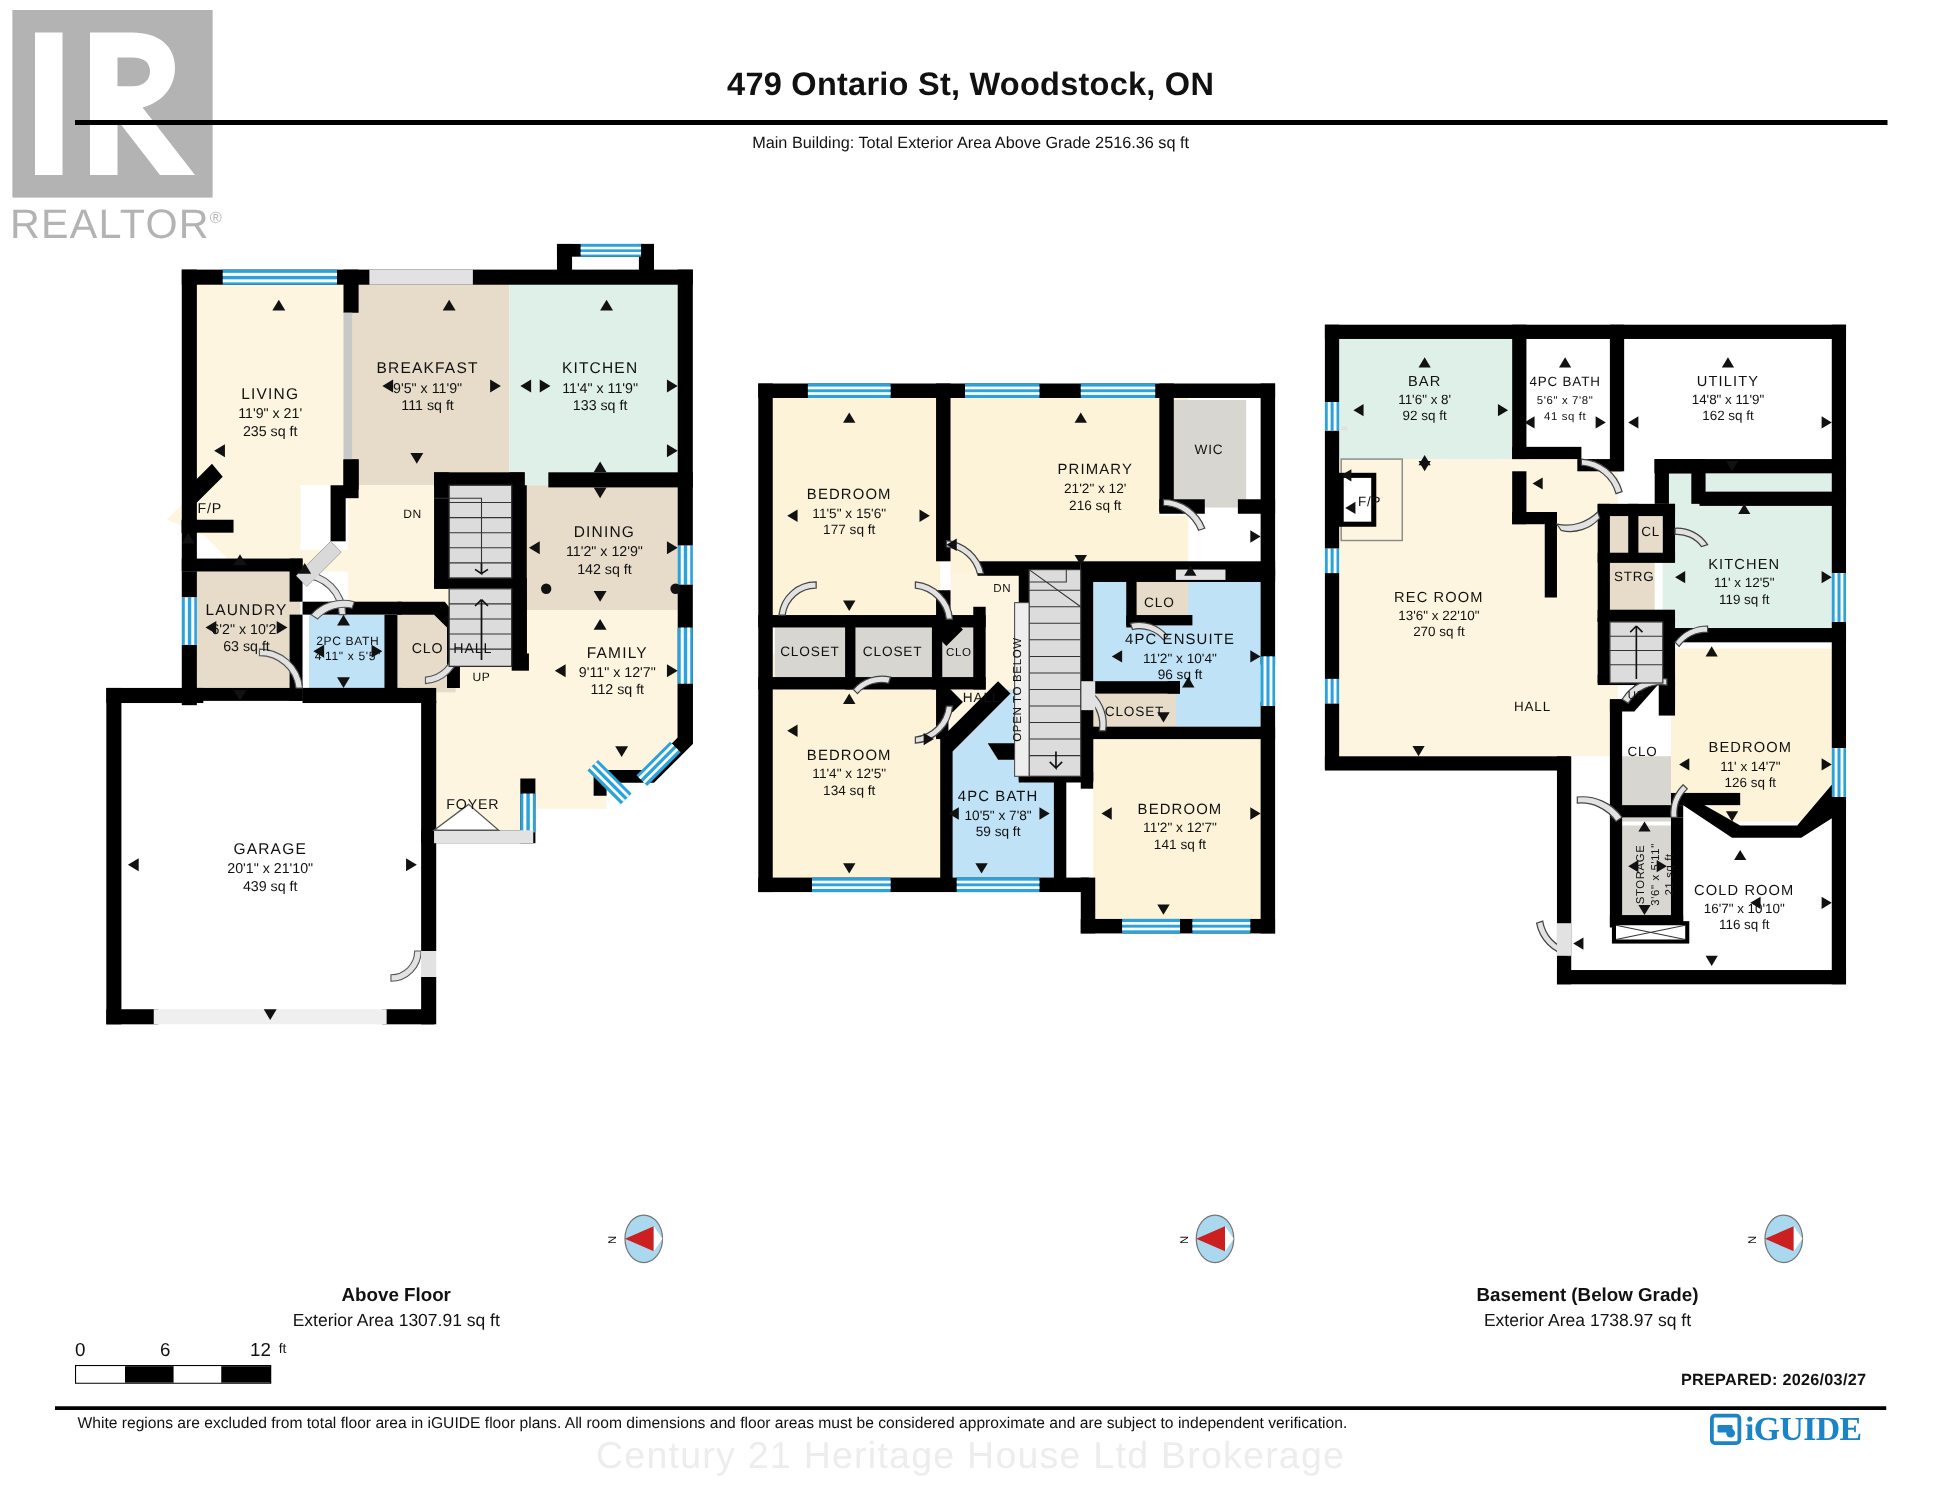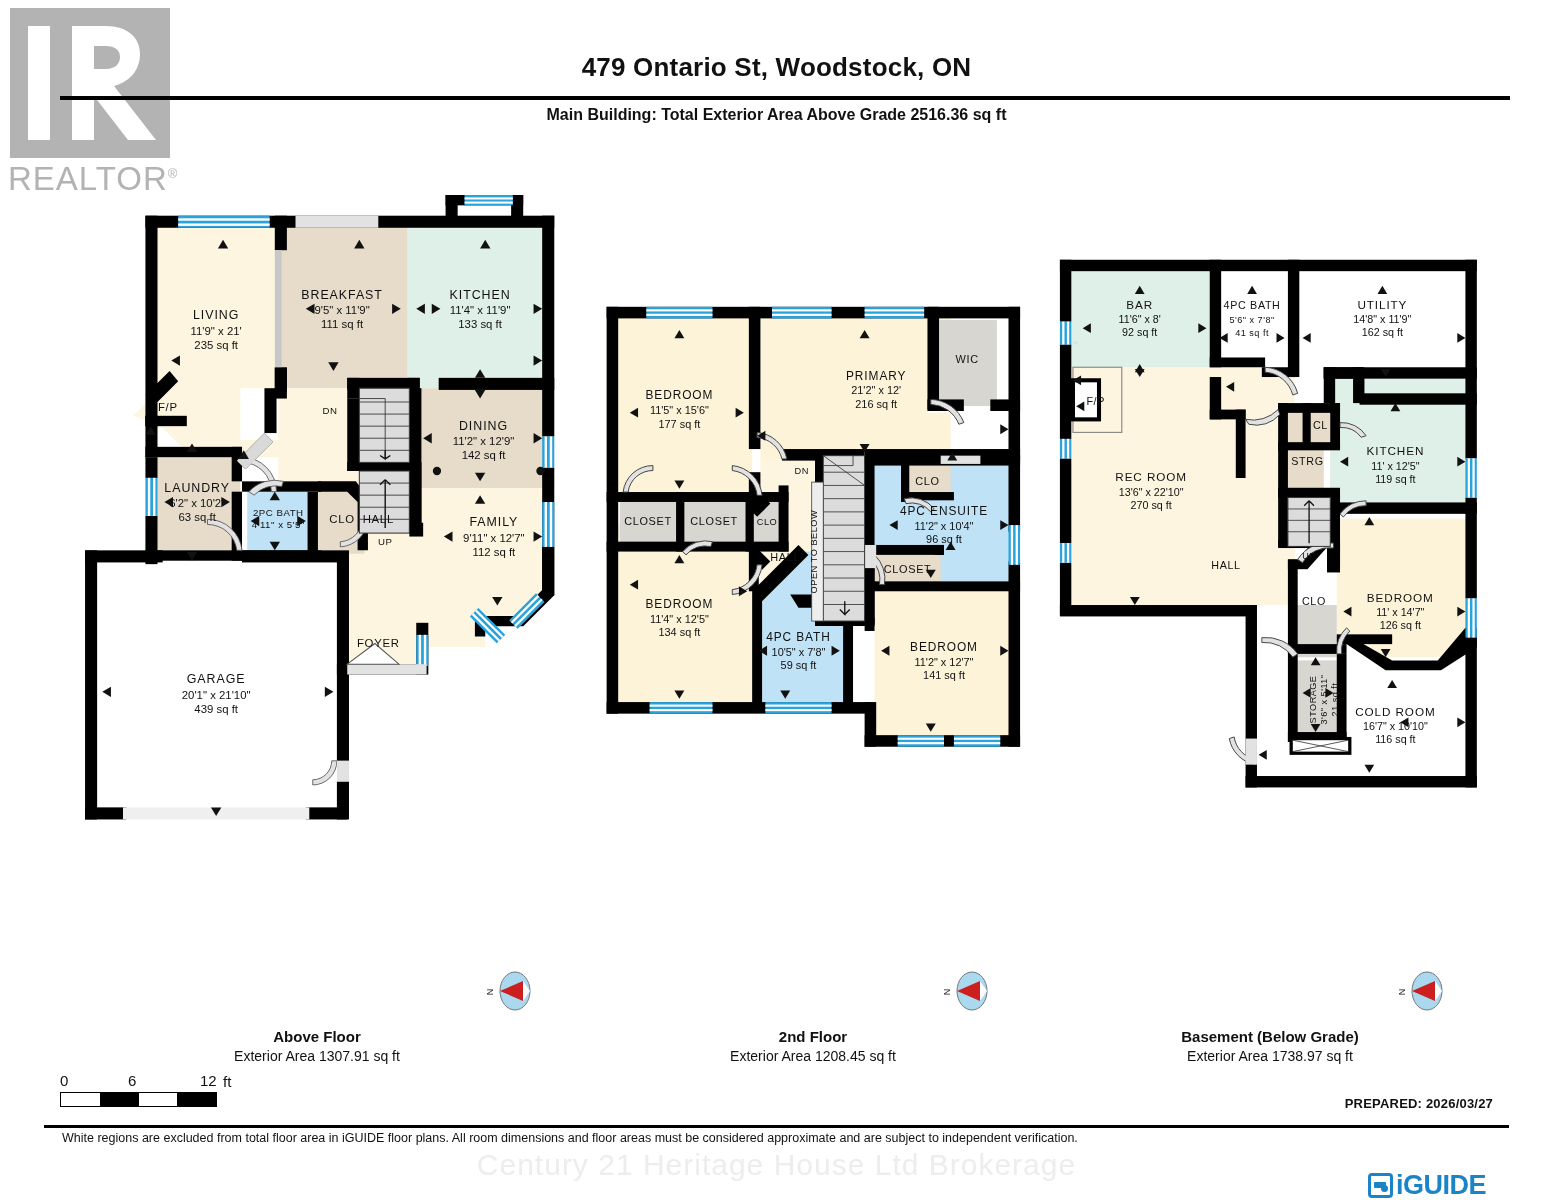--- a/index.html
+++ b/index.html
@@ -33,21 +33,21 @@
   
   .title{
     position:absolute;left:0;top:52px;width:1553px;text-align:center;
     font-size:26px;font-weight:bold;letter-spacing:0.2px;
   }
   .rule-top{
     position:absolute;left:60px;top:96px;width:1450px;height:4px;background:#000;
   }
   .subtitle{
     position:absolute;left:0;top:106px;width:1553px;text-align:center;
-    font-size:16px;font-weight:700;
+    font-size:13px;font-weight:400;
   }
 
   
   .plan{position:absolute;}
   #plan-main{left:70px;top:195px;width:520px;height:690px;}
   #plan-second{left:600px;top:300px;width:430px;height:480px;}
   #plan-basement{left:1050px;top:250px;width:440px;height:570px;}
 
   
   .floor-caption{position:absolute;text-align:center;width:330px;}
@@ -64,33 +64,33 @@
   #comp-basement{left:1390px;top:970px;}
 
   
   .scalebar{position:absolute;left:60px;top:1072px;width:200px;}
   .scalebar .ticks{position:relative;height:20px;}
   .scalebar .ticks span{position:absolute;font-size:15px;top:0;}
   .scalebar .bar{position:relative;width:155px;height:13px;border:1px solid #000;display:flex;}
   .scalebar .bar i{display:block;height:100%;flex:1;}
   .scalebar .bar i.on{background:#000;}
   .scalebar .bar i.off{background:#fff;}
-  .scalebar .unit{position:absolute;left:163px;top:1px;font-size:15px;}
+  .scalebar .unit{position:absolute;left:163px;top:1px;font-size:11px;}
 
   
   .prepared{
     position:absolute;right:60px;top:1096px;font-size:13px;font-weight:bold;
     letter-spacing:0.2px;
   }
 
   
   .rule-bottom{position:absolute;left:44px;top:1125px;width:1465px;height:3px;background:#000;}
   .disclaimer{position:absolute;left:62px;top:1131px;font-size:12.5px;}
   .iguide{
-    position:absolute;left:1368px;top:1170px;display:flex;align-items:center;gap:3px;
+    position:absolute;left:1368px;top:1128px;display:flex;align-items:center;gap:3px;font-family:Liberation Serif, serif;
   }
   .iguide .glyph{
     width:25px;height:25px;border:3px solid #1b84c6;border-radius:4px;
     position:relative;box-sizing:border-box;
   }
   .iguide .glyph:before{
     content:"";position:absolute;left:3px;top:6px;width:12px;height:6px;
     background:#1b84c6;border-radius:1px;
   }
   .iguide .glyph:after{
@@ -828,24 +828,20 @@
       <path d="M22,21 L45,11 L45,31 Z" fill="#cc1f1f"></path>
       <path d="M52,21 L45,11 L45,31 Z" fill="#ffffff"></path>
       <text x="12" y="25" transform="rotate(-90 12 22)" font-size="9" fill="#111" text-anchor="middle">N</text>
     </svg>
   </div>
 
   <div class="floor-caption" id="cap-main">
     <div class="fc-name">Above Floor</div>
     <div class="fc-area">Exterior Area 1307.91 sq ft</div>
   </div>
-  <div class="floor-caption" id="cap-second">
-    <div class="fc-name">2nd Floor</div>
-    <div class="fc-area">Exterior Area 1208.45 sq ft</div>
-  </div>
   <div class="floor-caption" id="cap-basement">
     <div class="fc-name">Basement (Below Grade)</div>
     <div class="fc-area">Exterior Area 1738.97 sq ft</div>
   </div>
 
   <div class="scalebar">
     <div class="ticks">
       <span style="left:0px">0</span>
       <span style="left:68px">6</span>
       <span style="left:140px">12</span>

